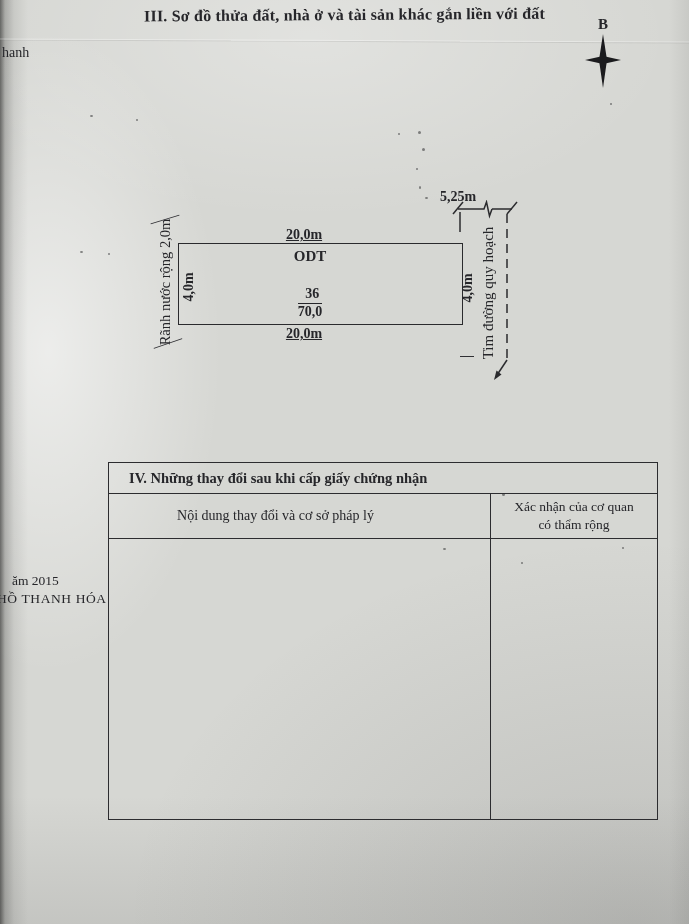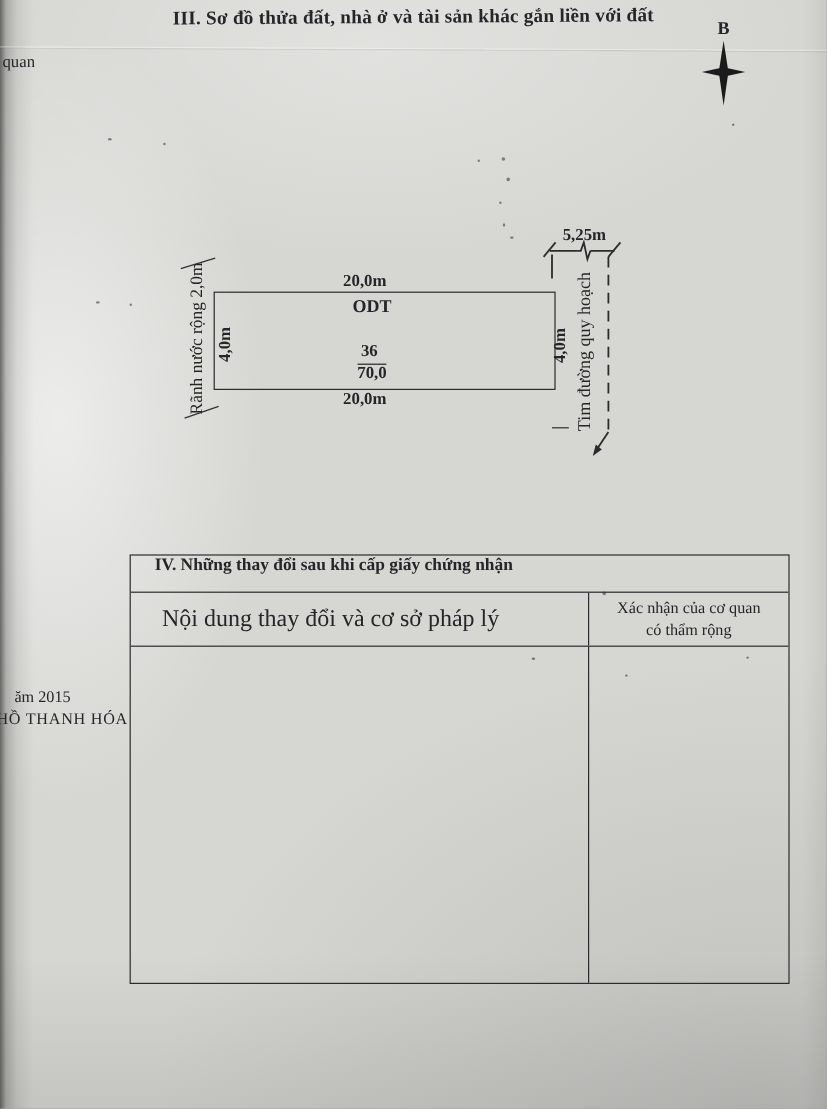--- a/index.html
+++ b/index.html
@@ -27,75 +27,75 @@
   .frag-city { left:-3px; top:591px; font-size:13.5px; letter-spacing:0.6px; }
 
   
   .compass { left:581px; top:16px; width:44px; text-align:center; }
   .compass .north { font-weight:bold; font-size:15px; display:block; }
   .compass svg { display:block; margin:1px auto 0; }
 
   
   .plot-rect { left:178px; top:243px; width:283px; height:80px;
     border:1.6px solid #2a2a2d; background:transparent; }
-  .dim { font-weight:bold; font-size:14px; white-space:nowrap; }
+  .dim { font-weight:bold; font-size:14px; white-space:nowrap;text-decoration:underline; }
   .dim-top    { left:244px; top:227px; width:120px; text-align:center; }
   .dim-bottom { left:244px; top:326px; width:120px; text-align:center; }
   .rot { white-space:nowrap; transform:translate(-50%,-50%) rotate(-90deg); }
   .dim-left  { left:189px; top:287px; font-weight:bold; font-size:14px; }
   .dim-right { left:468px; top:288px; font-weight:bold; font-size:14px; }
   .label-left  { left:165px; top:282px; font-size:14.5px; }
   .label-right { left:488px; top:293px; font-size:15px; }
-  .dim-road { left:487px; top:197px; transform:translate(-50%,-50%);
+  .dim-road { left:458px; top:197px; transform:translate(-50%,-50%);
     font-weight:bold; font-size:14px; white-space:nowrap; }
 
   .odt-group { left:262px; top:265px; width:96px; height:38px;
     display:flex; align-items:center; justify-content:center; gap:22px;flex-direction:column; }
   .odt-code { font-weight:bold; font-size:15px; }
-  .frac { display:inline-block; text-align:left; font-weight:bold; line-height:1.05; }
+  .frac { display:inline-block; text-align:right; font-weight:bold; line-height:1.05; }
   .frac .num { display:block; font-size:14px; padding:0 3px 1px;
     border-bottom:1.5px solid #26262a; }
   .frac .den { display:block; font-size:14px; padding-top:1px; }
 
   .slash { height:0; border-top:1.7px solid #303034; }
   .slash-top    { left:150px; top:219px; width:30px; transform:rotate(-17deg); }
   .slash-bottom { left:153px; top:343px; width:30px; transform:rotate(-19deg); }
   .tick-dash { left:460px; top:356px; width:14px; height:0; border-top:1.5px solid #303034; }
 
   
   .table4 { left:108px; top:462px; width:550px; height:358px;
     border:1.6px solid #2c2c2f; display:flex; flex-direction:column;
     box-sizing:border-box; }
   .t-row1 { height:31px; border-bottom:1.6px solid #2c2c2f;
-    display:flex; padding-left:20px;
+    display:flex; align-items:center; padding-left:20px;
     font-weight:bold; font-size:14.5px; box-sizing:border-box; }
   .t-row2 { height:45px; border-bottom:1.6px solid #2c2c2f;
     display:flex; box-sizing:border-box; }
   .t-c1 { width:382px; box-sizing:border-box; border-right:1.6px solid #2c2c2f;
     display:flex; align-items:center; justify-content:center;
-    padding-right:48px; font-size:20px; }
+    padding-right:48px; font-size:14px; }
   .t-c2 { flex:1; display:flex; flex-direction:column; justify-content:center;
     text-align:center; font-size:13.5px; line-height:1.3; }
   .t-body { flex:1; position:relative; }
   .t-body-divider { position:absolute; left:380.5px; top:0; bottom:0;
     width:1.6px; background:#2c2c2f; }
 
   .speck { border-radius:50%; background:rgba(45,45,48,0.55); }
   svg .ink { stroke:#2b2b2e; stroke-width:1.5; fill:none; }
 </style>
 </head>
 <body>
 
 <div class="page">
 
   <div class="abs crease"></div>
 
   <div class="abs title">III. Sơ đồ thửa đất, nhà ở và tài sản khác gắn liền với đất</div>
 
-  <div class="abs frag-topleft">quan</div>
+  <div class="abs frag-topleft">hanh</div>
 
   <div class="abs compass">
     <span class="north">B</span>
     <svg width="44" height="56" viewBox="0 0 44 56">
       <polygon points="22,0 26,26 22,54 18,26" fill="#1b1b1e"></polygon>
       <polygon points="4,26 22,22 40,26 22,30" fill="#1b1b1e"></polygon>
     </svg>
   </div>
 
   <div class="abs plot-rect"></div>

